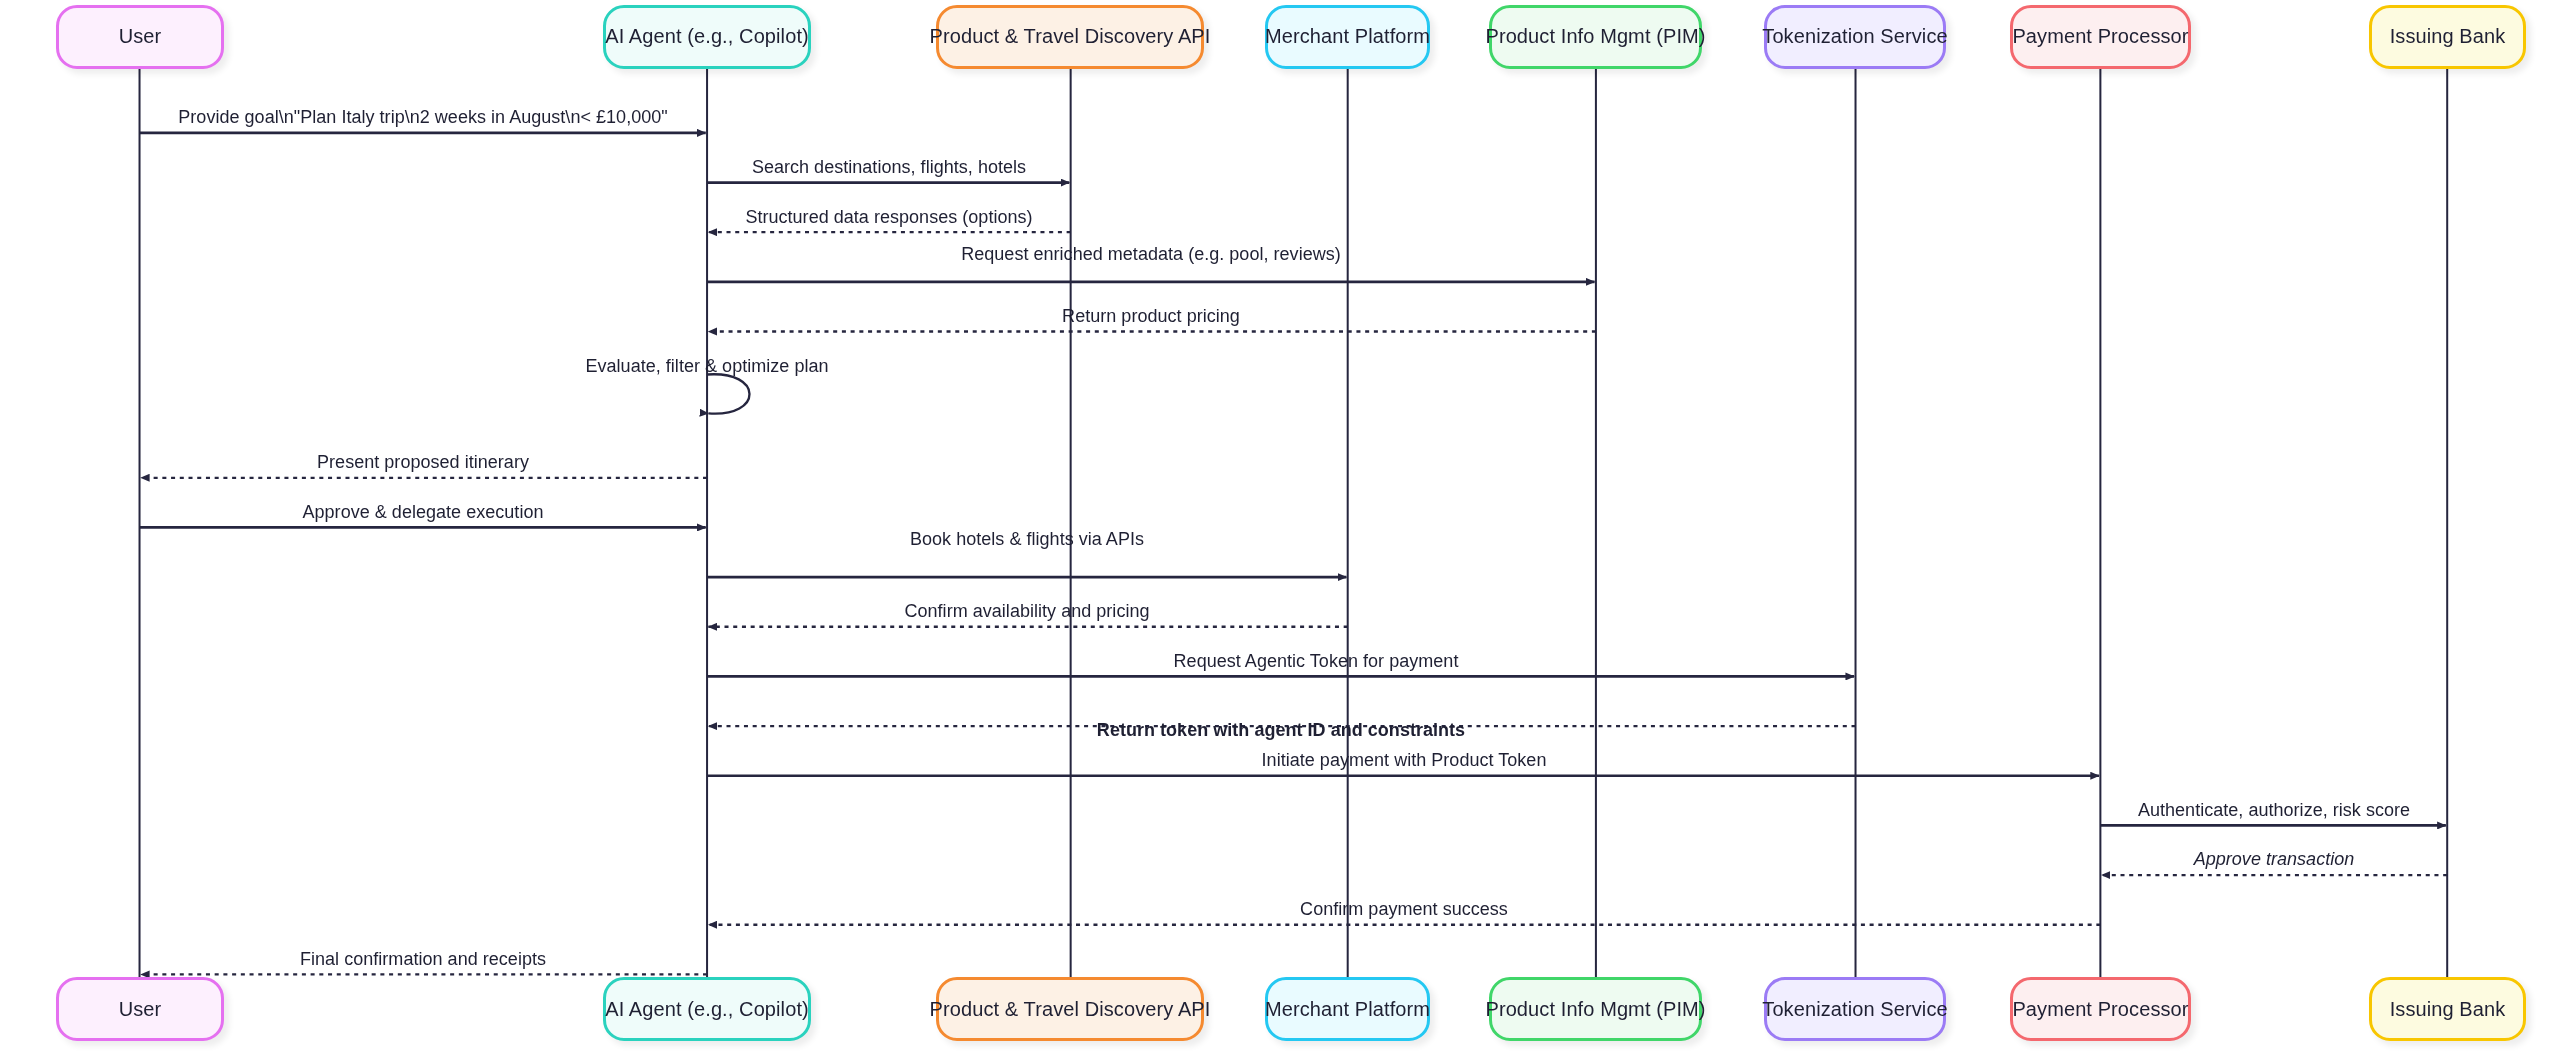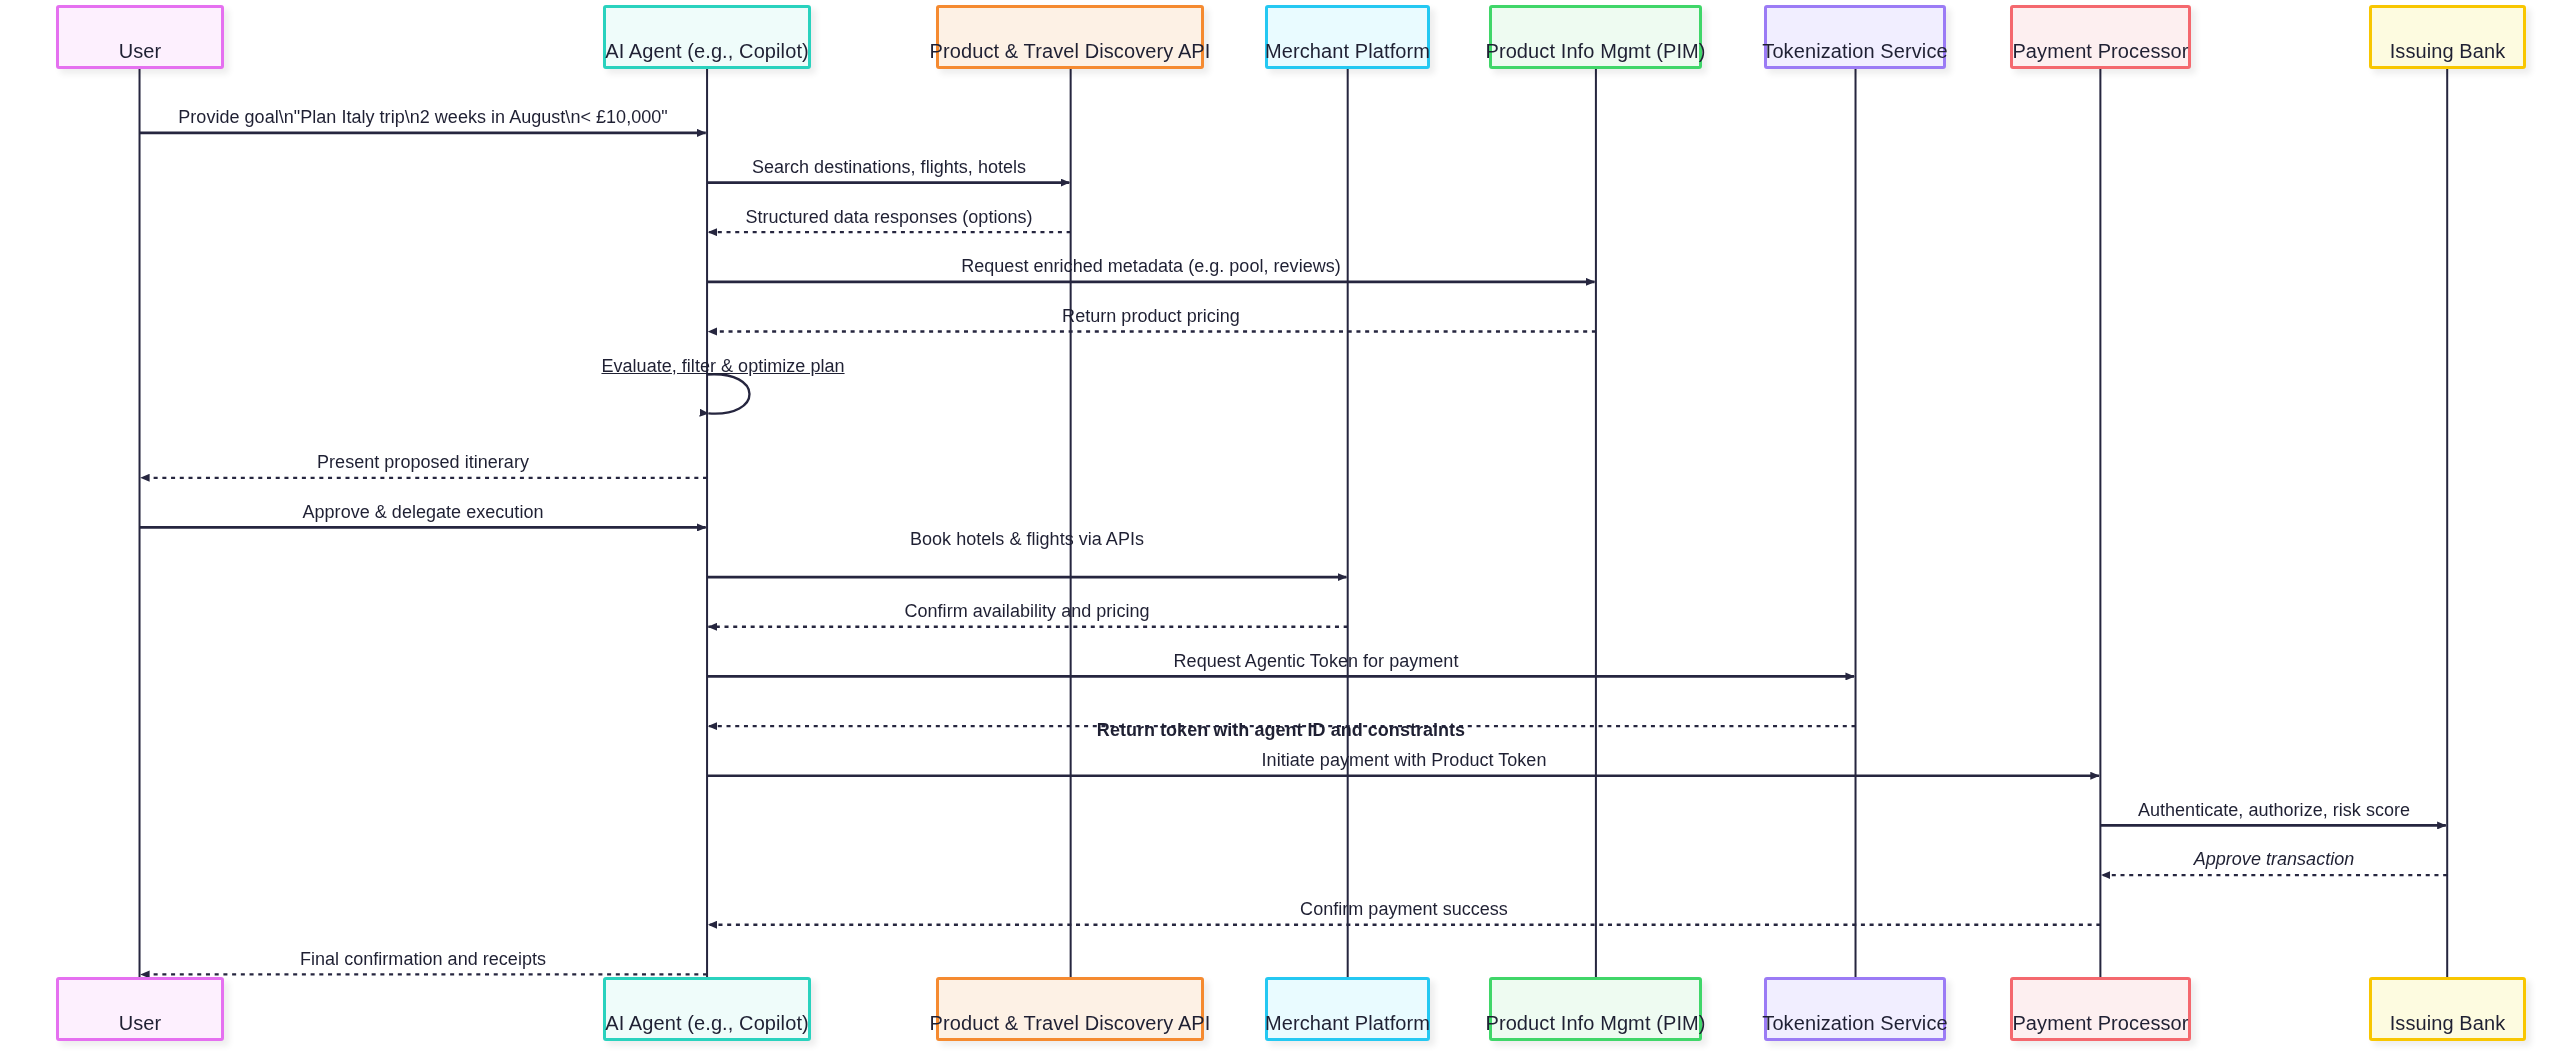--- a/index.html
+++ b/index.html
@@ -24,23 +24,23 @@
     top: 0;
     width: 2576px;
     height: 1065px;
     display: block;
   }
   .actor-box {
     position: absolute;
     box-sizing: border-box;
     border-width: 3.4px;
     border-style: solid;
-    border-radius: 3px;
+    border-radius: 21px;
     display: flex;
-    align-items: flex-end;
+    align-items: center;
     justify-content: center;
     text-align: center;
     font-size: 20px;
     line-height: 1.15;
     color: #1f2033;
     letter-spacing: 0.1px;
     box-shadow: 4.7px 4.7px 6px rgba(0,0,0,0.07);
     padding: 2.7px 6.7px;
     z-index: 3;
   }
@@ -151,23 +151,23 @@
         <span class="actor-label">Issuing Bank</span>
       </div>
       <div class="actor-box" style="left: 2369px; top: 977px; width: 157px; height: 64px; border-color: rgb(248, 198, 0); background: rgb(253, 251, 224);">
         <span class="actor-label">Issuing Bank</span>
       </div>
     </div>
   <div id="labels-layer">
       <div class="msg-label" style="left: 423px; top: 107px;">Provide goal\n"Plan Italy trip\n2 weeks in August\n&lt; £10,000"</div>
       <div class="msg-label" style="left: 889px; top: 157px;">Search destinations, flights, hotels</div>
       <div class="msg-label" style="left: 889px; top: 207px;">Structured data responses (options)</div>
-      <div class="msg-label" style="left: 1151px; top: 256px;">Request enriched metadata (e.g. pool, reviews)</div>
+      <div class="msg-label" style="left: 1151px; top: 244px;">Request enriched metadata (e.g. pool, reviews)</div>
       <div class="msg-label" style="left: 1151px; top: 306px;">Return product pricing</div>
-      <div class="msg-label left-anchored" style="left: 723px; transform: translateX(-50%); top: 356px; text-decoration: underline;">Evaluate, filter &amp; optimize plan</div>
+      <div class="msg-label left-anchored" style="left: 707px; transform: translateX(-50%); top: 356px;">Evaluate, filter &amp; optimize plan</div>
       <div class="msg-label" style="left: 423px; top: 452px;">Present proposed itinerary</div>
       <div class="msg-label" style="left: 423px; top: 502px;">Approve &amp; delegate execution</div>
       <div class="msg-label" style="left: 1027px; top: 529px;">Book hotels &amp; flights via APIs</div>
       <div class="msg-label" style="left: 1027px; top: 601px;">Confirm availability and pricing</div>
       <div class="msg-label" style="left: 1281px; top: 651px; margin-left: 35px;">Request Agentic Token for payment</div>
       <div class="msg-label" style="left: 1281px; top: 720px; font-weight: bold;">Return token with agent ID and constraints</div>
       <div class="msg-label" style="left: 1404px; top: 750px;">Initiate payment with Product Token</div>
       <div class="msg-label" style="left: 2274px; top: 800px;">Authenticate, authorize, risk score</div>
       <div class="msg-label" style="left: 2274px; top: 849px; font-style: italic;">Approve transaction</div>
       <div class="msg-label" style="left: 1404px; top: 899px;">Confirm payment success</div>

